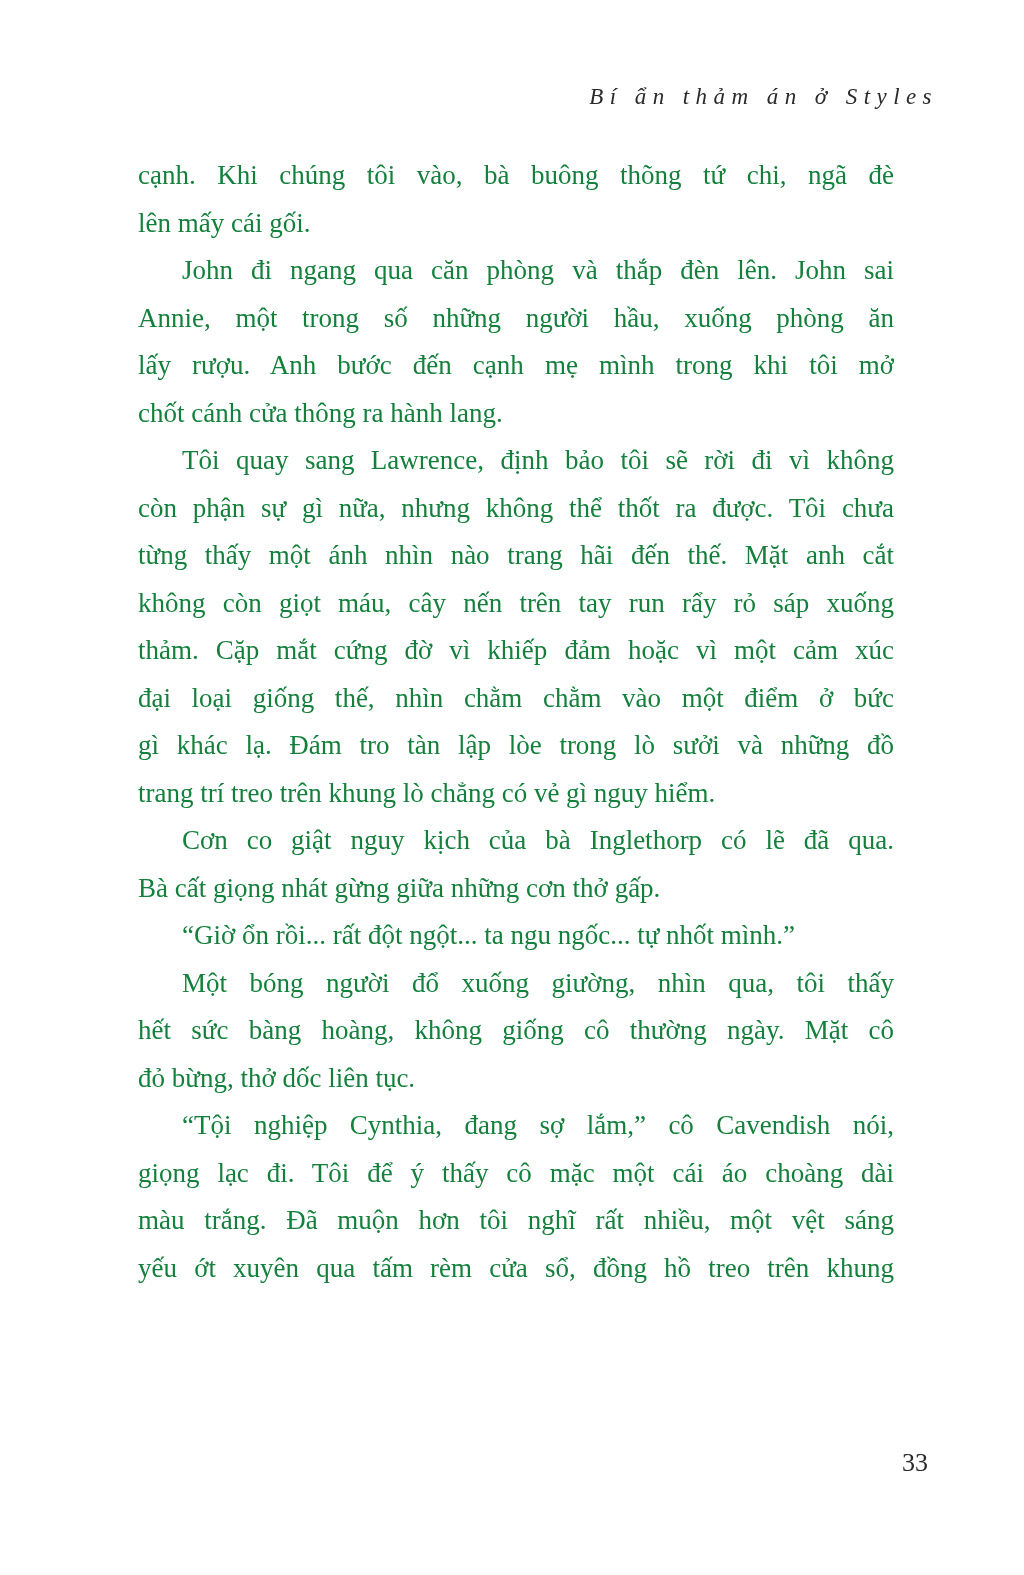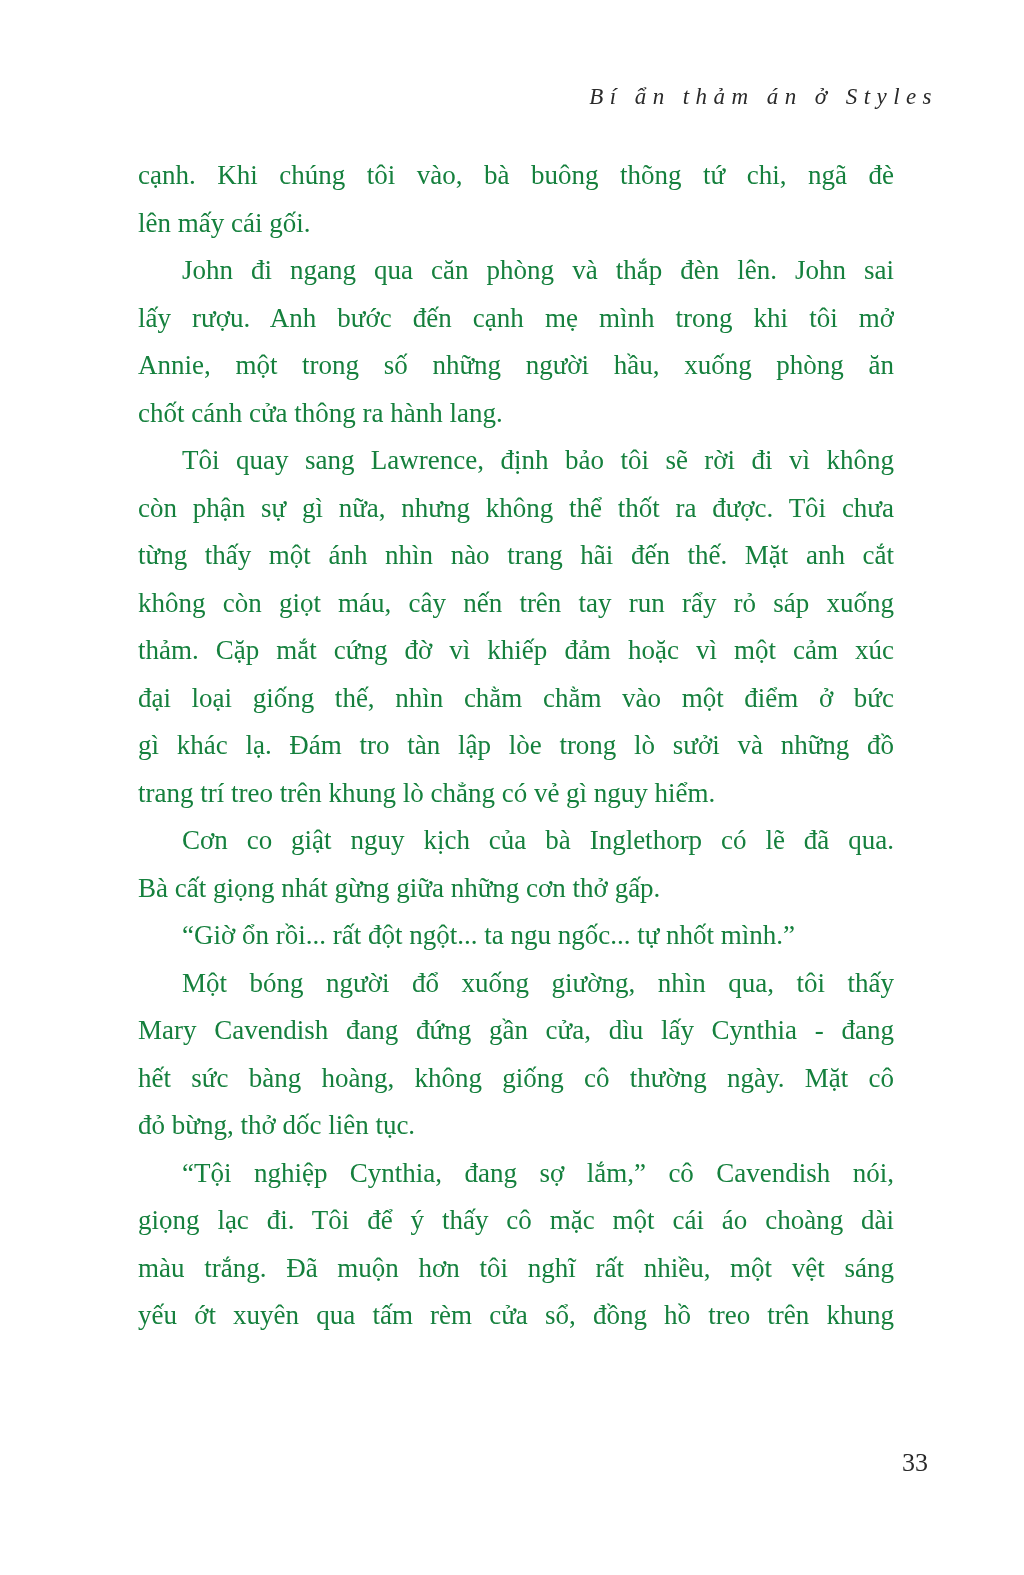--- a/index.html
+++ b/index.html
@@ -70,22 +70,22 @@
 <div class="page">
   <div class="running-head">Bí ẩn thảm án ở Styles</div>
 
   <div class="page-body">
       <div class="paragraph">
         <div class="line fill">cạnh. Khi chúng tôi vào, bà buông thõng tứ chi, ngã đè</div>
         <div class="line last">lên mấy cái gối.</div>
       </div>
       <div class="paragraph">
         <div class="line fill indent">John đi ngang qua căn phòng và thắp đèn lên. John sai</div>
+        <div class="line fill">Annie, một trong số những người hầu, xuống phòng ăn</div>
         <div class="line fill">lấy rượu. Anh bước đến cạnh mẹ mình trong khi tôi mở</div>
-        <div class="line fill">Annie, một trong số những người hầu, xuống phòng ăn</div>
         <div class="line last">chốt cánh cửa thông ra hành lang.</div>
       </div>
       <div class="paragraph">
         <div class="line fill indent">Tôi quay sang Lawrence, định bảo tôi sẽ rời đi vì không</div>
         <div class="line fill">còn phận sự gì nữa, nhưng không thể thốt ra được. Tôi chưa</div>
         <div class="line fill">từng thấy một ánh nhìn nào trang hãi đến thế. Mặt anh cắt</div>
         <div class="line fill">không còn giọt máu, cây nến trên tay run rẩy rỏ sáp xuống</div>
         <div class="line fill">thảm. Cặp mắt cứng đờ vì khiếp đảm hoặc vì một cảm xúc</div>
         <div class="line fill">đại loại giống thế, nhìn chằm chằm vào một điểm ở bức</div>
         <div class="line fill">gì khác lạ. Đám tro tàn lập lòe trong lò sưởi và những đồ</div>
@@ -93,21 +93,20 @@
       </div>
       <div class="paragraph">
         <div class="line fill indent">Cơn co giật nguy kịch của bà Inglethorp có lẽ đã qua.</div>
         <div class="line last">Bà cất giọng nhát gừng giữa những cơn thở gấp.</div>
       </div>
       <div class="paragraph">
         <div class="line last indent">“Giờ ổn rồi... rất đột ngột... ta ngu ngốc... tự nhốt mình.”</div>
       </div>
       <div class="paragraph">
         <div class="line fill indent">Một bóng người đổ xuống giường, nhìn qua, tôi thấy</div>
-        <div class="line fill">Mary Cavendish đang đứng gần cửa, dìu lấy Cynthia - đang</div>
         <div class="line fill">hết sức bàng hoàng, không giống cô thường ngày. Mặt cô</div>
         <div class="line last">đỏ bừng, thở dốc liên tục.</div>
       </div>
       <div class="paragraph">
         <div class="line fill indent">“Tội nghiệp Cynthia, đang sợ lắm,” cô Cavendish nói,</div>
         <div class="line fill">giọng lạc đi. Tôi để ý thấy cô mặc một cái áo choàng dài</div>
         <div class="line fill">màu trắng. Đã muộn hơn tôi nghĩ rất nhiều, một vệt sáng</div>
         <div class="line fill">yếu ớt xuyên qua tấm rèm cửa sổ, đồng hồ treo trên khung</div>
       </div>
     </div>

